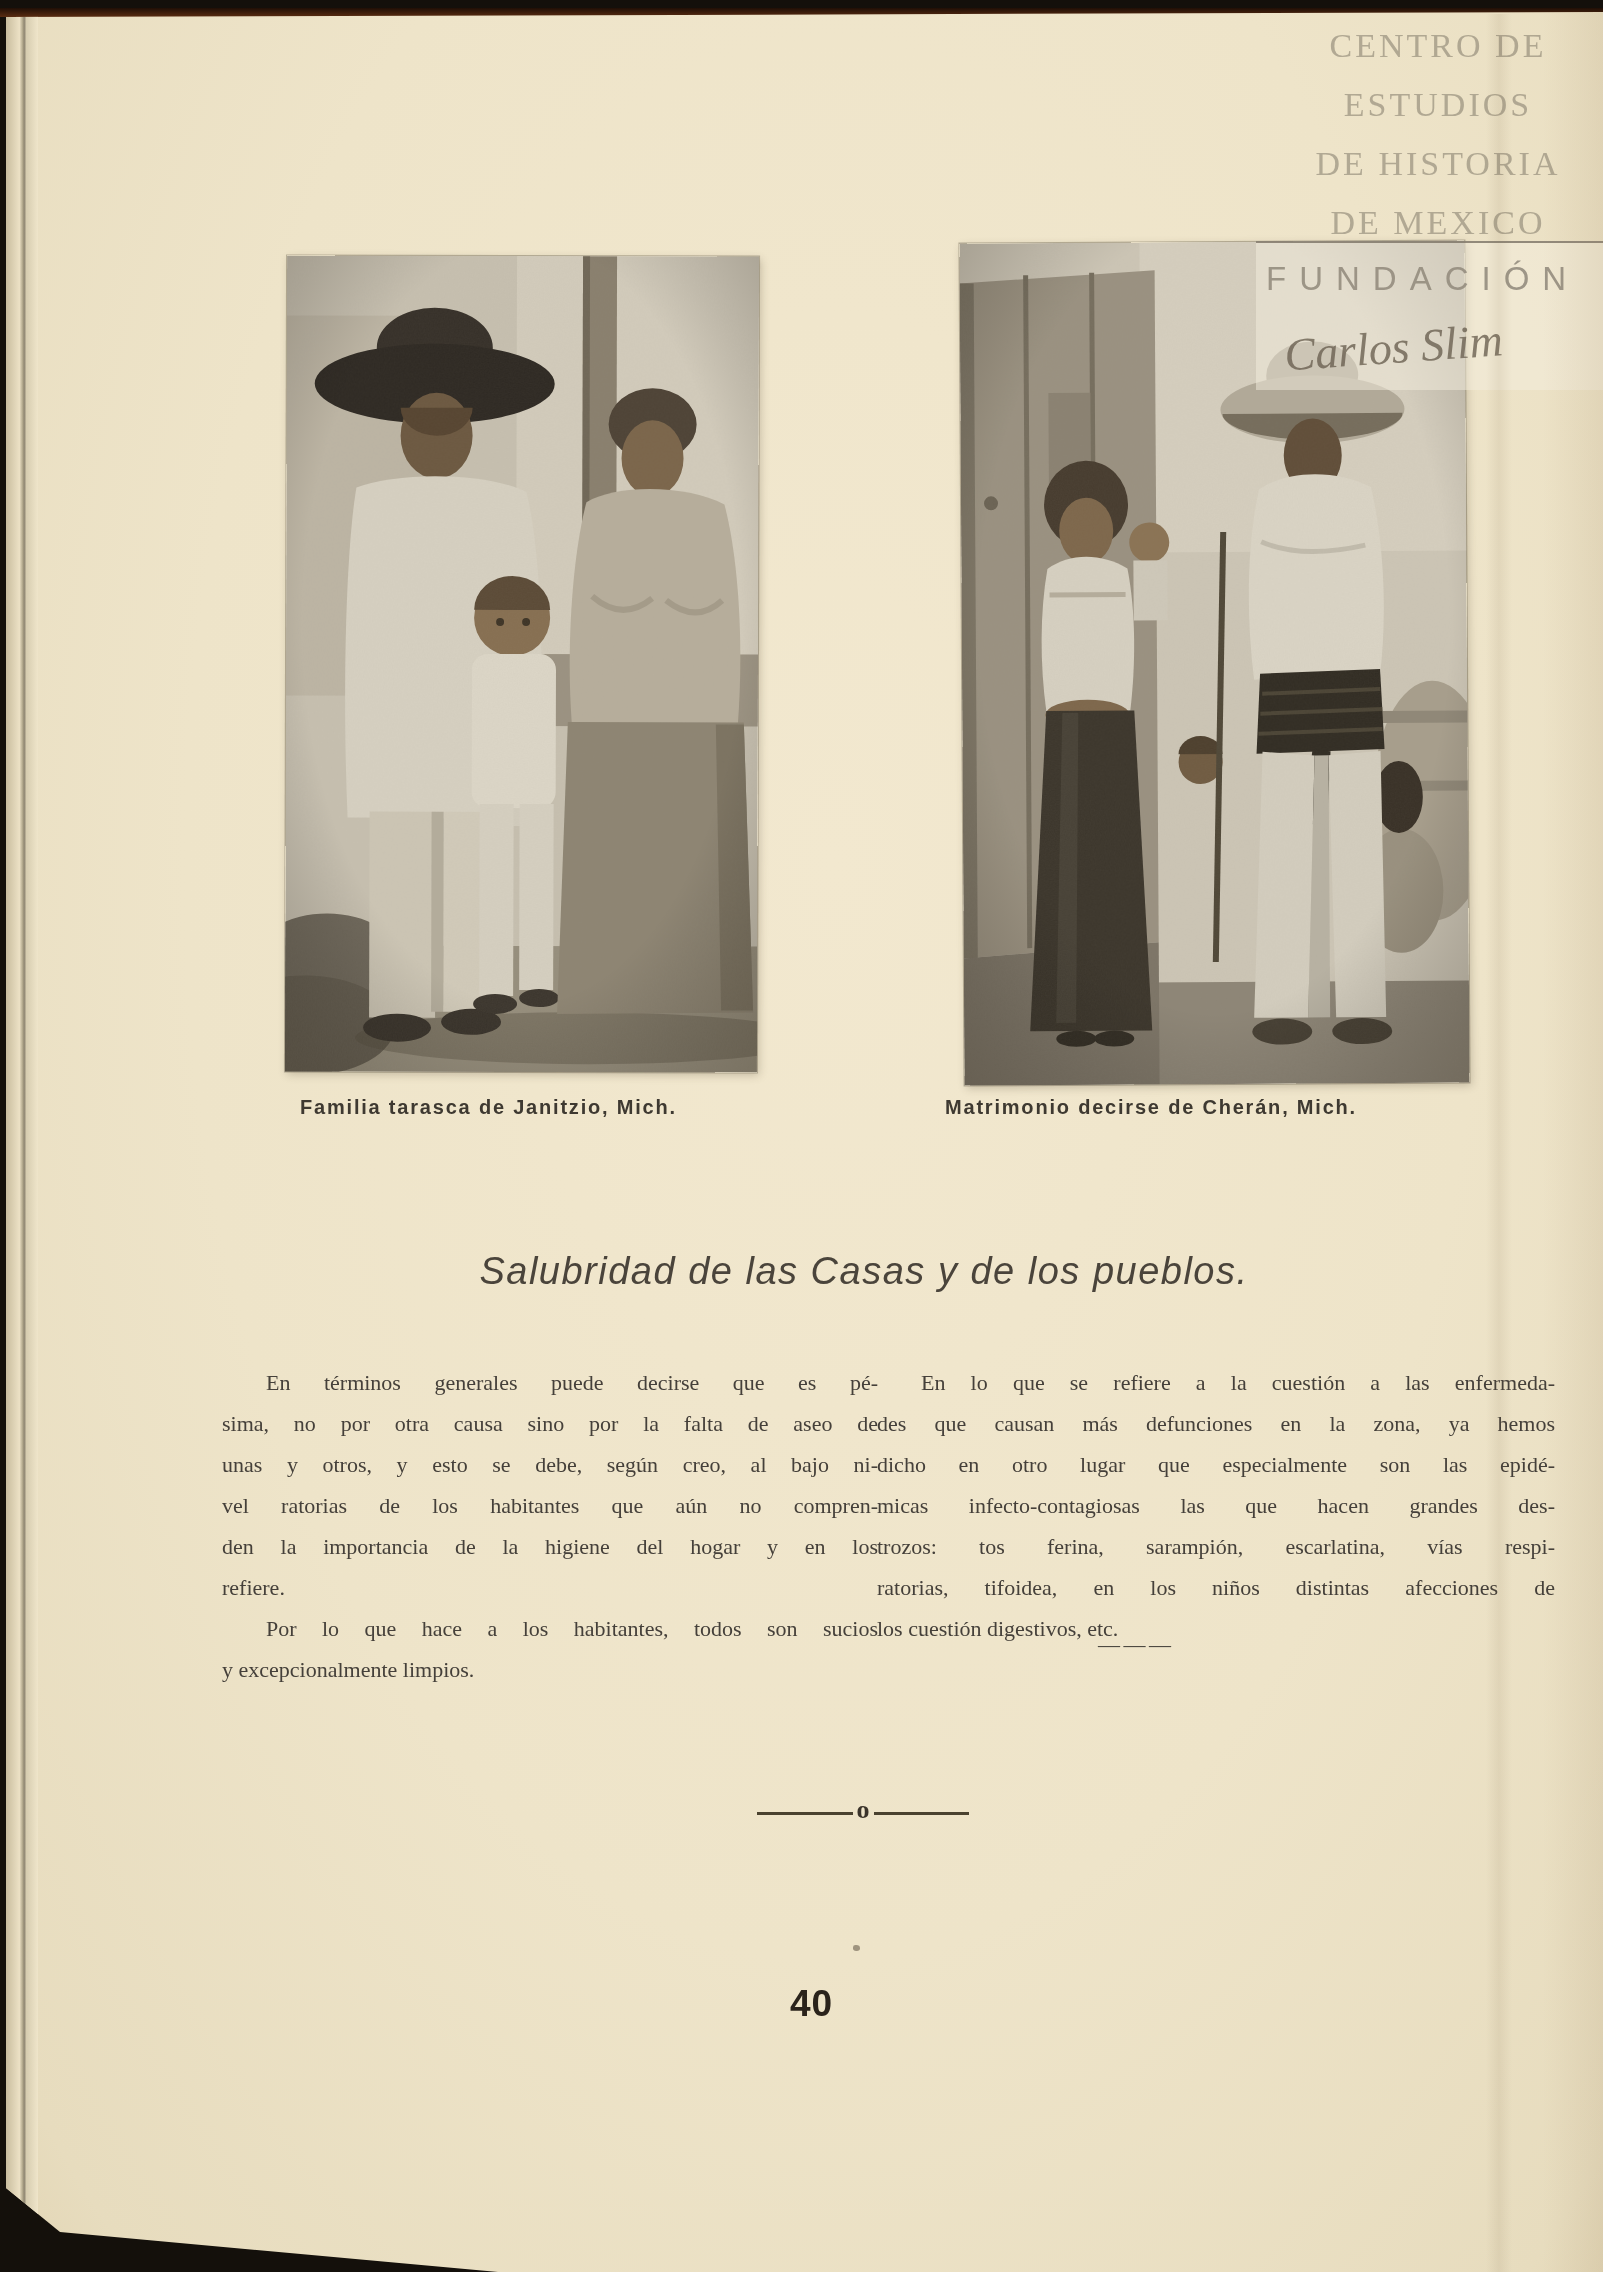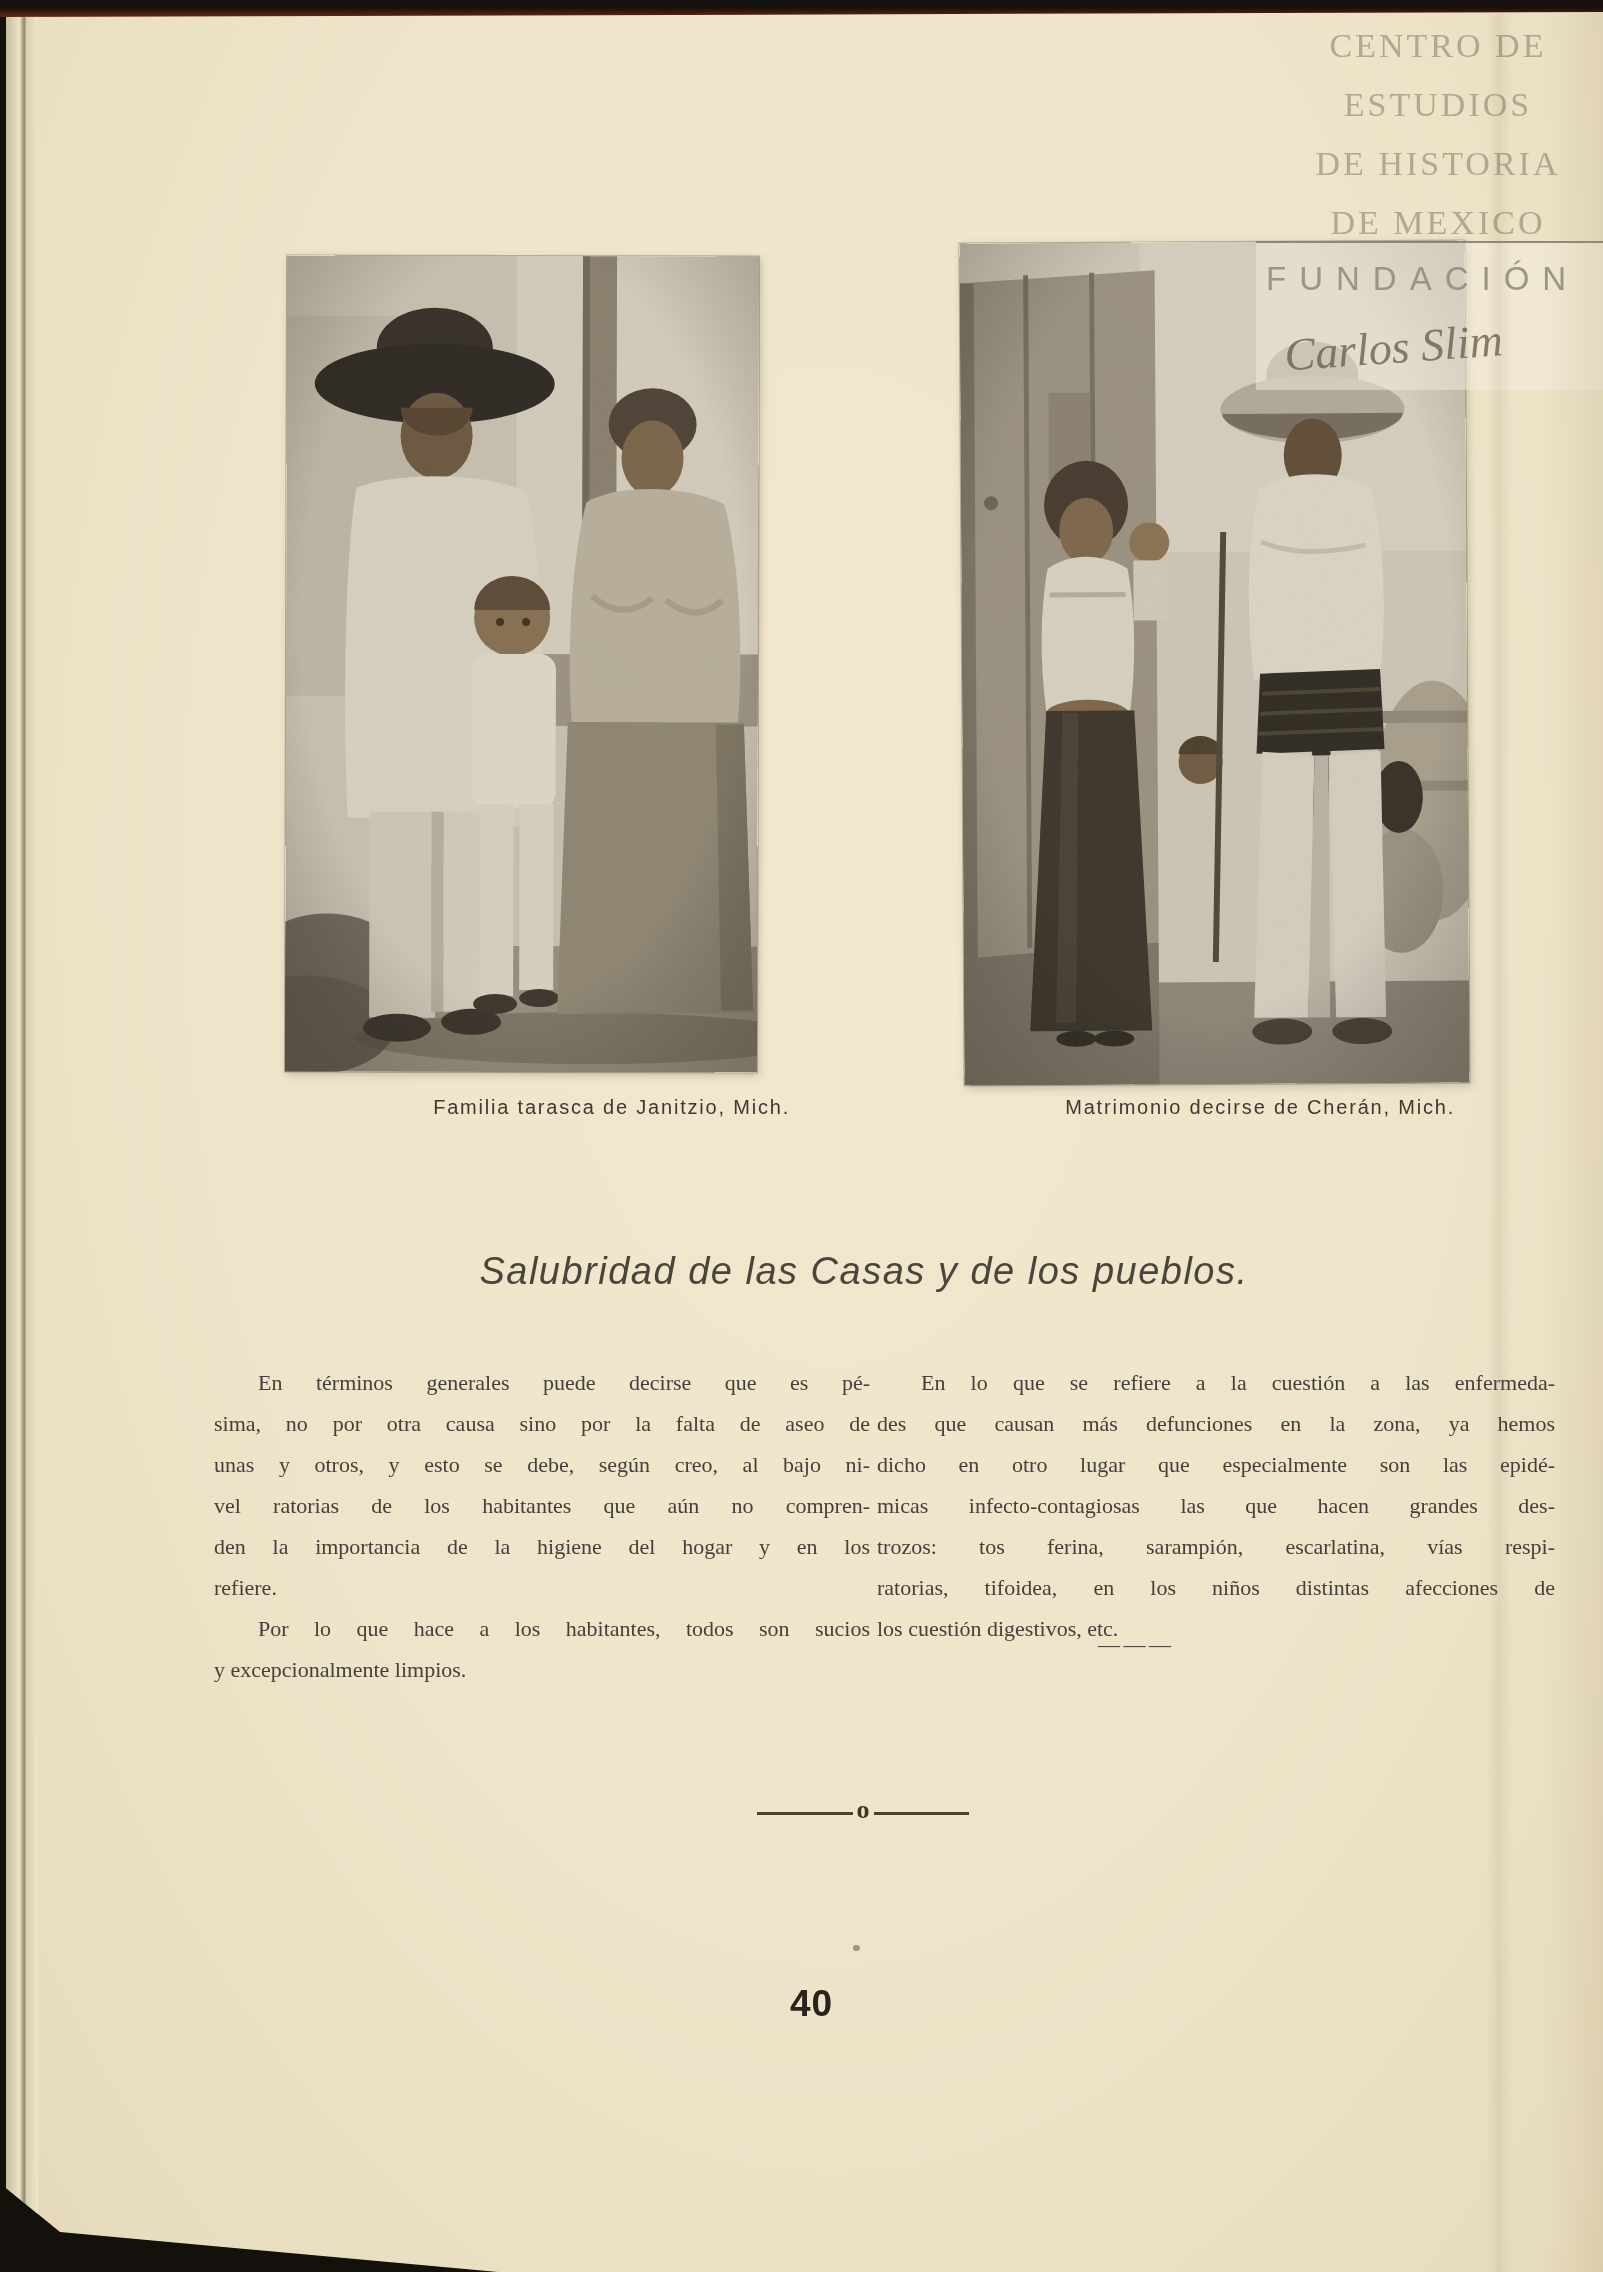--- a/index.html
+++ b/index.html
@@ -38,34 +38,34 @@
     font-family:"Liberation Serif",serif;font-style:italic;font-size:46px;
     color:rgba(104,94,78,0.78);transform:rotate(-4deg);white-space:nowrap;}
 
   
   .photo{position:absolute;box-shadow:0 0 0 1px rgba(84,74,58,0.35),2px 3px 8px rgba(70,58,38,0.25);}
   .photo svg{display:block;}
   .photo-left{left:286px;top:256px;width:472px;height:816px;transform:rotate(0.15deg);}
   .photo-right{left:962px;top:242px;width:505px;height:842px;transform:rotate(-0.35deg);}
 
   .caption{position:absolute;font-family:"Liberation Sans",sans-serif;
-    font-size:20px;font-weight:400;letter-spacing:1.8px;color:#3e3931;text-align:right;}
+    font-size:20px;font-weight:700;letter-spacing:1.8px;color:#3e3931;text-align:left;}
   .caption-left{left:300px;top:1096px;width:490px;}
   .caption-right{left:945px;top:1096px;width:510px;}
 
   
   .heading{position:absolute;left:164px;top:1250px;width:1400px;text-align:center;
     font-family:"Liberation Sans",sans-serif;font-style:italic;font-weight:400;
     font-size:38px;letter-spacing:1.5px;color:#4a443b;}
 
   
   .columns{position:absolute;left:206px;top:1362px;width:1349px;color:#45403a;
     font-size:22px;}
   .col{position:absolute;top:0;}
-  .col-left{left:8px;width:656px;}
+  .col-left{left:16px;width:656px;}
   .col-right{left:671px;width:678px;}
   .line{height:41px;line-height:41px;}
   .line.jl{text-align:justify;text-align-last:justify;}
   .line.first{text-indent:44px;}
   .end-mark{position:absolute;left:1098px;top:1632px;font-size:22px;
     letter-spacing:-1px;color:#45403a;}
 
   
   .divider{position:absolute;left:757px;top:1796px;width:212px;height:34px;
     display:flex;align-items:center;}

